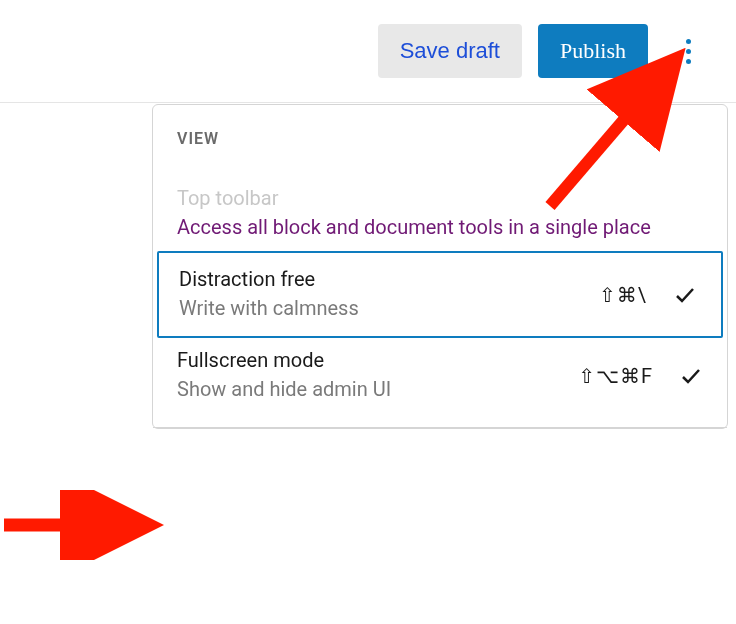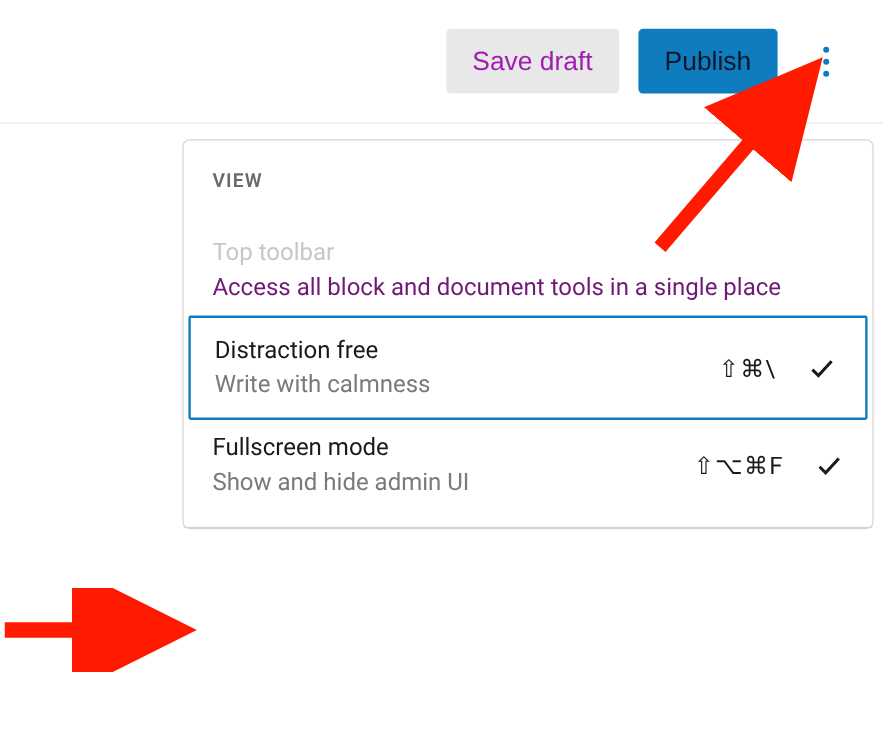--- a/index.html
+++ b/index.html
@@ -21,25 +21,26 @@
     }
     .btn {
       font-size: 22px;
       padding: 14px 22px;
       border: none;
       border-radius: 4px;
       cursor: pointer;
     }
     .btn-draft {
       background: #e8e8e8;
-      color: #a21caf;
+      color: #1d4ed8;
     }
     .btn-publish {
       background: #0e7cbf;
-      color: #0f172a;
+      color: #ffffff;
+      font-family: Liberation Serif, serif;
     }
     .more-btn {
       width: 48px;
       height: 48px;
       background: transparent;
       border: none;
       display: flex;
       flex-direction: column;
       align-items: center;
       justify-content: center;
@@ -47,21 +48,21 @@
       cursor: pointer;
     }
     .more-btn span {
       width: 5px;
       height: 5px;
       border-radius: 50%;
       background: #0e7cbf;
     }
     .dropdown {
       position: absolute;
-      top: 116px;
+      top: 104px;
       left: 152px;
       width: 576px;
       border: 1px solid #d5d5d5;
       border-radius: 6px;
       background: #fff;
       padding-top: 24px;
     }
     .dropdown-header {
       font-size: 16px;
       font-weight: 600;

